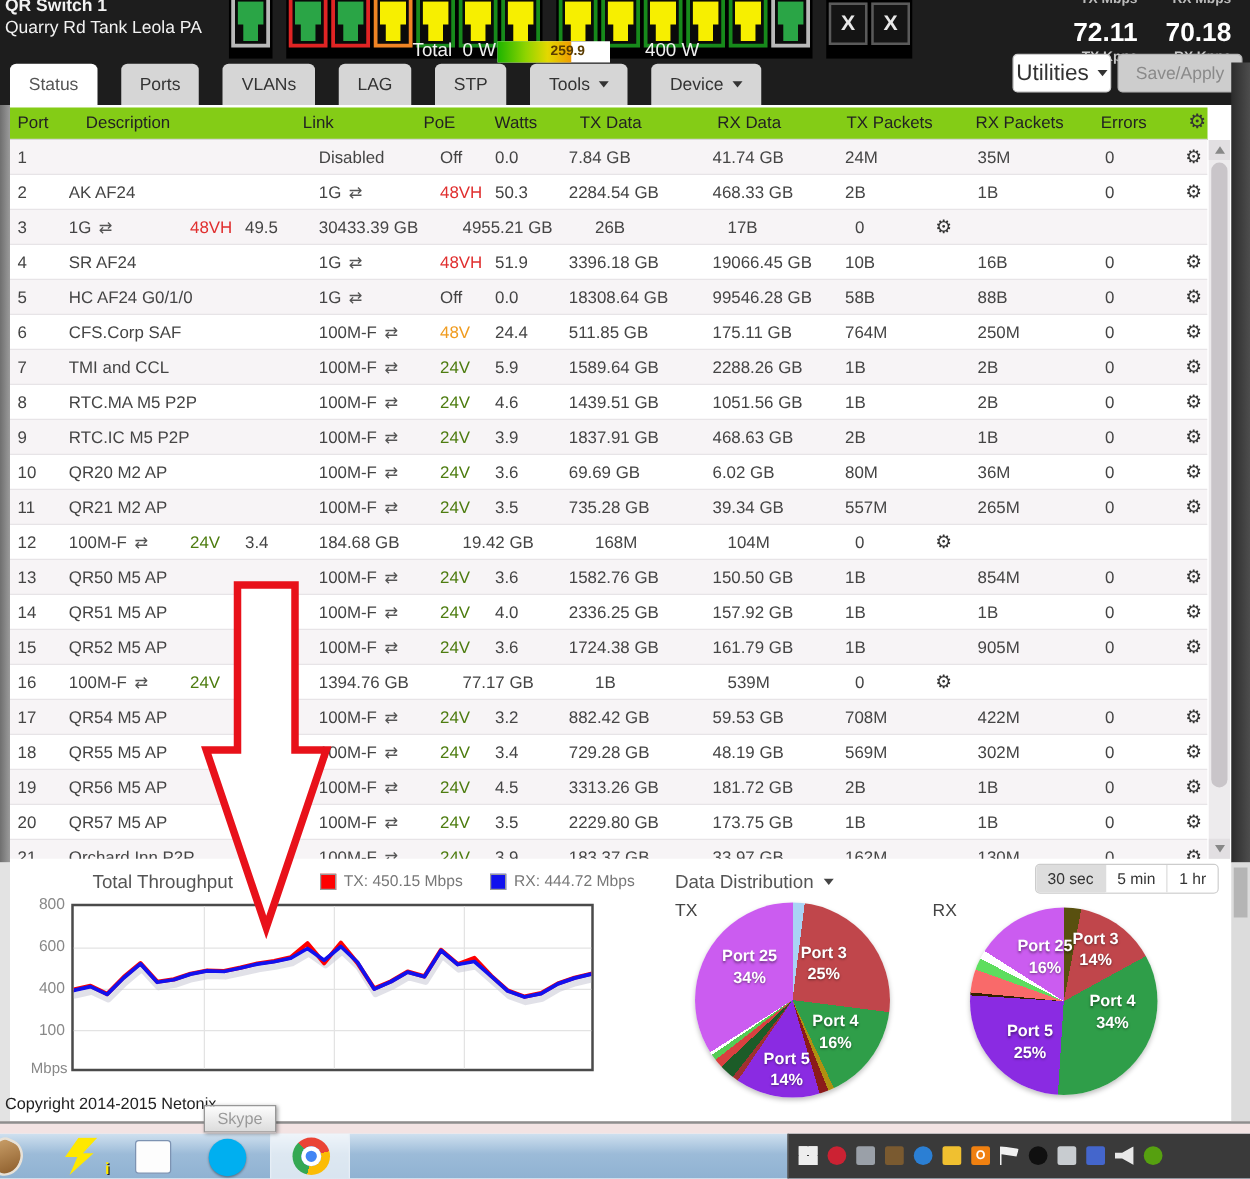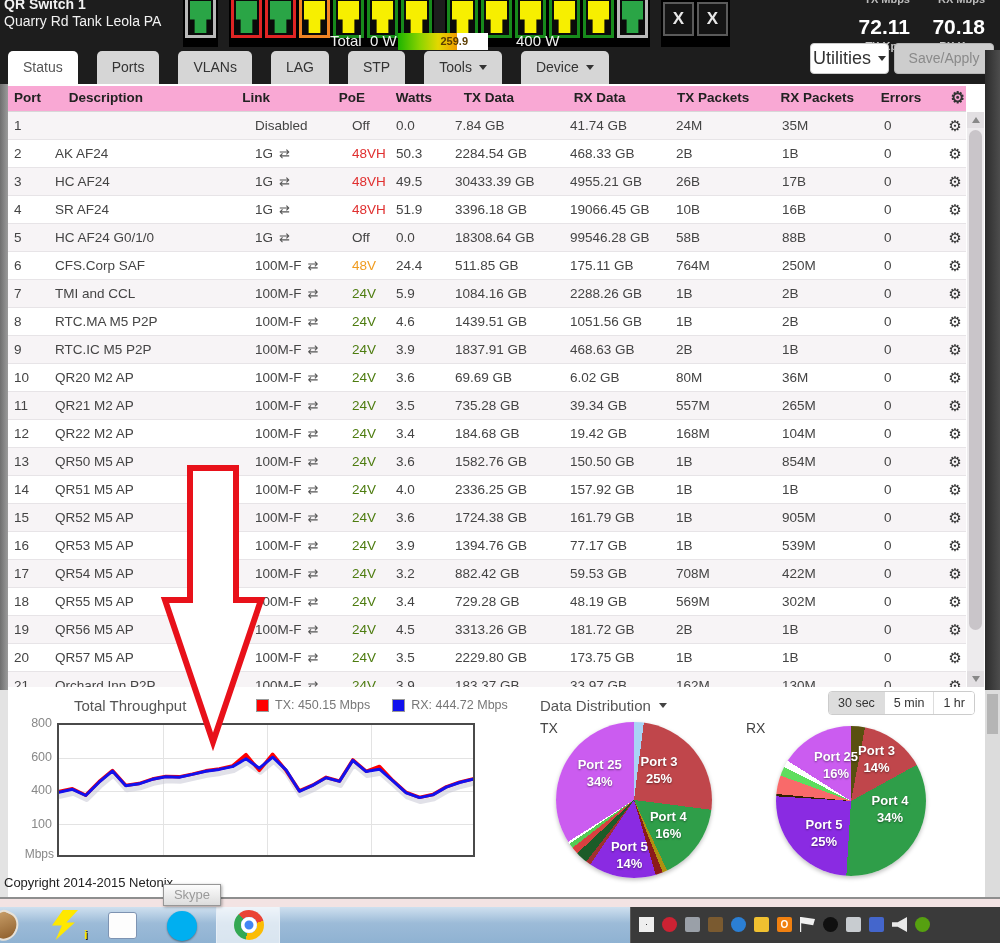--- a/index.html
+++ b/index.html
@@ -36,21 +36,21 @@
          border-radius:5px 5px 0 0; display:flex; align-items:center; gap:7px; cursor:pointer; }
   .tab.active { background:#fff; color:#555; }
   .caret { width:0; height:0; border-left:4px solid transparent; border-right:4px solid transparent; border-top:5px solid #333; }
   .btn-util { position:absolute; left:810px; top:43px; width:79px; height:31px; background:#fff; border:1px solid #ccc;
               border-radius:4px; color:#333; font-size:18px; display:flex; align-items:center; justify-content:center; gap:7px; }
   .btn-save { position:absolute; left:894px; top:43px; width:100px; height:31px; background:#cdcdcd; border:1px solid #b5b5b5;
               border-radius:4px; color:#8a8a8a; font-size:14px; text-align:center; line-height:29px; }
 
   
   .thead { position:absolute; left:8px; top:86px; width:958px; height:26px; display:flex; padding-left:6px;
-           border-bottom:1px solid #d8d8d8; background:#f9a8d4; font-size:13.5px; font-weight:bold; color:#222;gap:24px; }
+           border-bottom:1px solid #d8d8d8; background:#84cc16; font-size:13.5px; font-weight:normal; color:#222;gap:24px; }
   .thead > div { line-height:24px; }
   .tbody { position:absolute; left:8px; top:112px; width:958px; height:575px; overflow:hidden; }
   .trow { display:flex; height:28px; padding-left:6px; border-bottom:1px solid #e7e4e7; font-size:13.5px; color:#444; }
   .trow.odd { background:#f7f4f6; }
   .trow > div { line-height:27px; white-space:nowrap; overflow:hidden; }
   .c0{width:41px;} .c1{width:200px;} .c2{width:97px;} .c3{width:44px;} .c4{width:59px;} .c5{width:115px;}
   .c6{width:106px;} .c7{width:106px;} .c8{width:102px;} .c9{width:60px;} .c10{width:22px;text-align:center;}
   .link-ico { color:#555; font-size:13px; margin-left:6px; }
   .poe-off { color:#444; } .poe-48vh { color:#e02f2f; } .poe-48v { color:#f09c20; } .poe-24v { color:#4d7c0f; }
   .gear { color:#333; font-size:15px; cursor:pointer; line-height:27px; }
@@ -280,21 +280,20 @@
         <div class="c4">50.3</div>
         <div class="c5">2284.54 GB</div>
         <div class="c6">468.33 GB</div>
         <div class="c7">2B</div>
         <div class="c8">1B</div>
         <div class="c9">0</div>
         <div class="c10 gear">⚙</div>
       </div>
       <div class="trow odd">
         <div class="c0">3</div>
-        <div class="c1">HC AF24</div>
         <div class="c2"><span>1G</span><span class="link-ico">⇄</span></div>
         <div class="c3 poe-48vh">48VH</div>
         <div class="c4">49.5</div>
         <div class="c5">30433.39 GB</div>
         <div class="c6">4955.21 GB</div>
         <div class="c7">26B</div>
         <div class="c8">17B</div>
         <div class="c9">0</div>
         <div class="c10 gear">⚙</div>
       </div>
@@ -336,21 +335,21 @@
         <div class="c8">250M</div>
         <div class="c9">0</div>
         <div class="c10 gear">⚙</div>
       </div>
       <div class="trow odd">
         <div class="c0">7</div>
         <div class="c1">TMI and CCL</div>
         <div class="c2"><span>100M-F</span><span class="link-ico">⇄</span></div>
         <div class="c3 poe-24v">24V</div>
         <div class="c4">5.9</div>
-        <div class="c5">1084.16 GB</div>
+        <div class="c5">1589.64 GB</div>
         <div class="c6">2288.26 GB</div>
         <div class="c7">1B</div>
         <div class="c8">2B</div>
         <div class="c9">0</div>
         <div class="c10 gear">⚙</div>
       </div>
       <div class="trow even">
         <div class="c0">8</div>
         <div class="c1">RTC.MA M5 P2P</div>
         <div class="c2"><span>100M-F</span><span class="link-ico">⇄</span></div>
@@ -397,21 +396,20 @@
         <div class="c4">3.5</div>
         <div class="c5">735.28 GB</div>
         <div class="c6">39.34 GB</div>
         <div class="c7">557M</div>
         <div class="c8">265M</div>
         <div class="c9">0</div>
         <div class="c10 gear">⚙</div>
       </div>
       <div class="trow even">
         <div class="c0">12</div>
-        <div class="c1">QR22 M2 AP</div>
         <div class="c2"><span>100M-F</span><span class="link-ico">⇄</span></div>
         <div class="c3 poe-24v">24V</div>
         <div class="c4">3.4</div>
         <div class="c5">184.68 GB</div>
         <div class="c6">19.42 GB</div>
         <div class="c7">168M</div>
         <div class="c8">104M</div>
         <div class="c9">0</div>
         <div class="c10 gear">⚙</div>
       </div>
@@ -449,21 +447,20 @@
         <div class="c4">3.6</div>
         <div class="c5">1724.38 GB</div>
         <div class="c6">161.79 GB</div>
         <div class="c7">1B</div>
         <div class="c8">905M</div>
         <div class="c9">0</div>
         <div class="c10 gear">⚙</div>
       </div>
       <div class="trow even">
         <div class="c0">16</div>
-        <div class="c1">QR53 M5 AP</div>
         <div class="c2"><span>100M-F</span><span class="link-ico">⇄</span></div>
         <div class="c3 poe-24v">24V</div>
         <div class="c4">3.9</div>
         <div class="c5">1394.76 GB</div>
         <div class="c6">77.17 GB</div>
         <div class="c7">1B</div>
         <div class="c8">539M</div>
         <div class="c9">0</div>
         <div class="c10 gear">⚙</div>
       </div>

